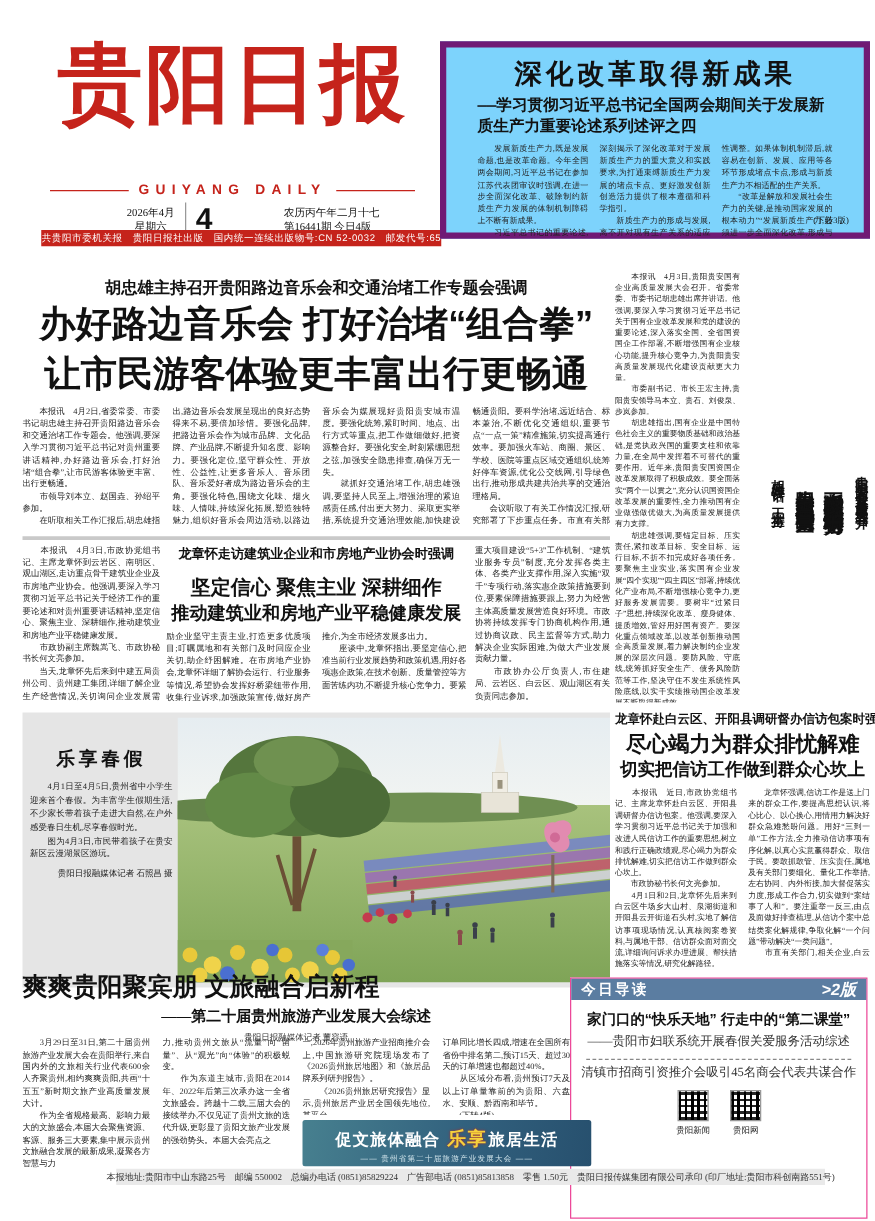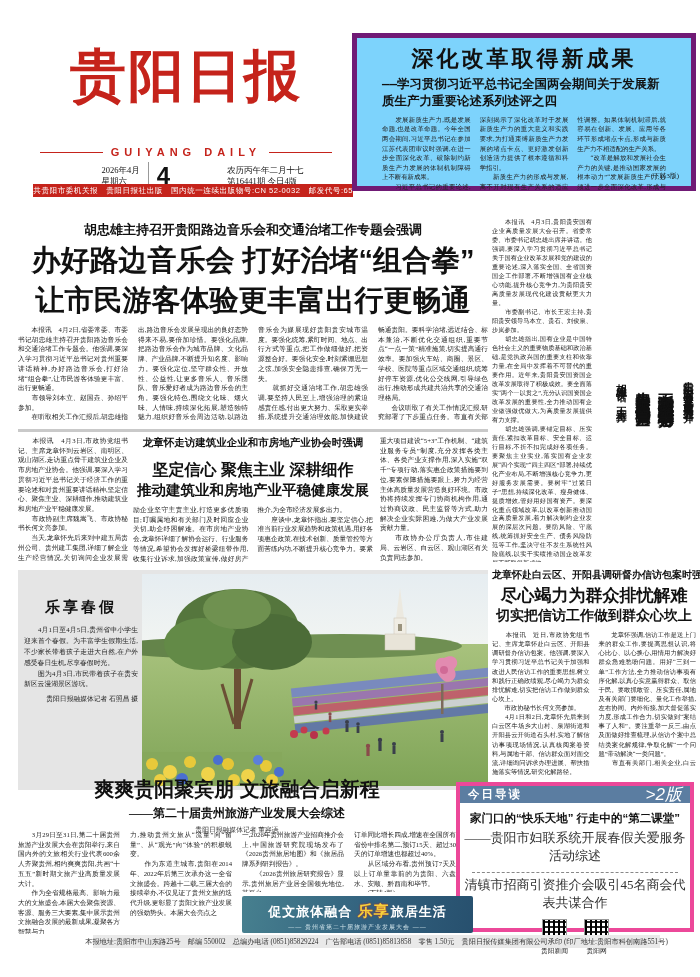--- a/index.html
+++ b/index.html
@@ -8,30 +8,30 @@
     position:relative; width:700px; height:977px; background:#fff;
     font-family:"Liberation Serif", serif; color:#111; overflow:hidden;
   }
   .abs { position:absolute; }
   .prewrap { white-space:pre-line; text-align:justify; }
 
   
   .masthead-title {
     left:28px; top:22px; width:316px; text-align:center;
     font-family:"DejaVu Serif", serif; font-weight:bold; color:#c5231b;
-    font-size:56px; line-height:1.35; letter-spacing:2px; white-space:nowrap;margin-top:16px;
+    font-size:68px; line-height:1.35; letter-spacing:2px; white-space:nowrap;
   }
   .masthead-eng {
     left:40px; top:146px; width:292px; display:flex; align-items:center; gap:8px;
     color:#c5231b; font-weight:bold; font-size:11px; letter-spacing:5px;
     font-family:"Liberation Sans", sans-serif; justify-content:center;
   }
   .masthead-eng::before, .masthead-eng::after { content:""; flex:1; height:1px; background:#c5231b; }
   .dateline { left:55px; top:162px; width:262px; display:flex; align-items:center; justify-content:center; gap:8px; }
-  .dateline .d1 { text-align:left; font-size:8.5px; line-height:1.35;margin-left:33px; }
+  .dateline .d1 { text-align:center; font-size:8.5px; line-height:1.35;margin-left:33px; }
   .dateline .dnum { font-size:24px; font-weight:bold; padding:0 8px; border-left:1px solid #999; font-family:"Liberation Sans", sans-serif; }
   .dateline .d2 { text-align:left; font-size:8.5px; line-height:1.35;margin-left:41px; }
   .org-bar {
     left:33px; top:184px; width:320px; height:13px; background:#c5231b; color:#fff;
     font-size:7.6px; display:flex; align-items:center; justify-content:center; letter-spacing:0.5px;
     font-family:"Liberation Sans", sans-serif; white-space:nowrap;
   }
 
   
   .edit-box { left:352px; top:33px; width:344px; height:158px; border:5px solid #701a75; padding:6px 25px 4px; background:#7dd3fc; }
@@ -74,42 +74,42 @@
   .photo-img { position:absolute; left:124px; top:4px; width:346px; height:212px; display:block; }
 
   
   .pet { left:492px; top:568px; width:204px; height:208px; }
   .pet .kick { text-align:center; font-size:10px; font-weight:bold; font-family:"Liberation Sans", sans-serif; white-space:nowrap; }
   .pet .h1 { text-align:center; font-size:17px; font-weight:900; font-family:"Liberation Sans", sans-serif; margin-top:2px; }
   .pet .h2 { text-align:center; font-size:14px; font-weight:900; font-family:"Liberation Sans", sans-serif; }
   .pet .body { margin-top:5px; height:152px; column-count:2; column-gap:9px; font-size:6.3px; line-height:1.45; overflow:hidden; color:#222; }
 
   
-  .guide { left:456px; top:782px; width:238px; height:150px; border:4px solid #ec4899; background:#fff; }
+  .guide { left:456px; top:782px; width:238px; height:193px; border:1px solid #ec4899; background:#fff; }
   .guide-bar { height:17px; background:#5b7da1; color:#fff; display:flex; align-items:center; justify-content:space-between; padding:0 8px; font-family:"Liberation Sans", sans-serif; }
   .guide-bar .gt { font-size:11.5px; font-weight:bold; letter-spacing:2px; }
-  .guide-bar .gp { font-size:17px; font-weight:normal; font-style:italic; }
+  .guide-bar .gp { font-size:13px; font-weight:bold; font-style:italic; }
   .guide-item1-t, .guide-item2-t { text-align:center; font-weight:900; font-family:"Liberation Sans", sans-serif; }
   .guide-item1-t { font-size:11.5px; margin-top:8px; }
   .guide-item2-t { font-size:12.5px; margin-top:7px; }
-  .guide-sub { text-align:center; font-size:13px; color:#333; margin-top:3px; }
+  .guide-sub { text-align:center; font-size:10px; color:#333; margin-top:3px; }
   .guide-dash { margin:7px 12px 0; border-top:1px dashed #888; }
   .qr-row { display:flex; justify-content:center; gap:16px; margin-top:7px; }
   .qr-cell { text-align:center; }
   .qr {
     width:25px; height:25px; margin:0 auto; border:1px solid #999;
     background:
       repeating-linear-gradient(0deg, rgba(0,0,0,.85) 0 2px, transparent 2px 5px),
       repeating-linear-gradient(90deg, #000 0 2px, #fff 2px 5px);
   }
   .qr-label { font-size:6.8px; margin-top:2px; color:#222; }
 
   
   .tour { left:18px; top:776px; width:438px; height:158px; }
-  .tour .h { text-align:center; font-size:20px; font-weight:900; font-family:"Liberation Sans", sans-serif; }
+  .tour .h { font-size:20px; font-weight:900; font-family:"Liberation Sans", sans-serif; }
   .tour .sub { text-align:center; font-size:12px; font-weight:bold; margin-top:2px; }
   .tour .byline { text-align:center; font-size:6.8px; margin-top:3px; color:#333; }
   .tour .col { position:absolute; top:54px; width:102px; font-size:6.7px; line-height:1.45; overflow:hidden; color:#222; }
   .tour .tc1 { left:0; height:104px; } .tour .tc2 { left:112px; height:104px; }
   .tour .tc3 { left:224px; height:62px; } .tour .tc4 { left:336px; height:62px; }
   .banner {
     position:absolute; left:224px; top:120px; width:231px; height:37px;
     background:linear-gradient(100deg,#47808f 0%, #32617e 55%, #27506e 100%);
     color:#fff; text-align:center; padding-top:6px; font-family:"Liberation Sans", sans-serif;
     border-radius:2px; overflow:hidden;

